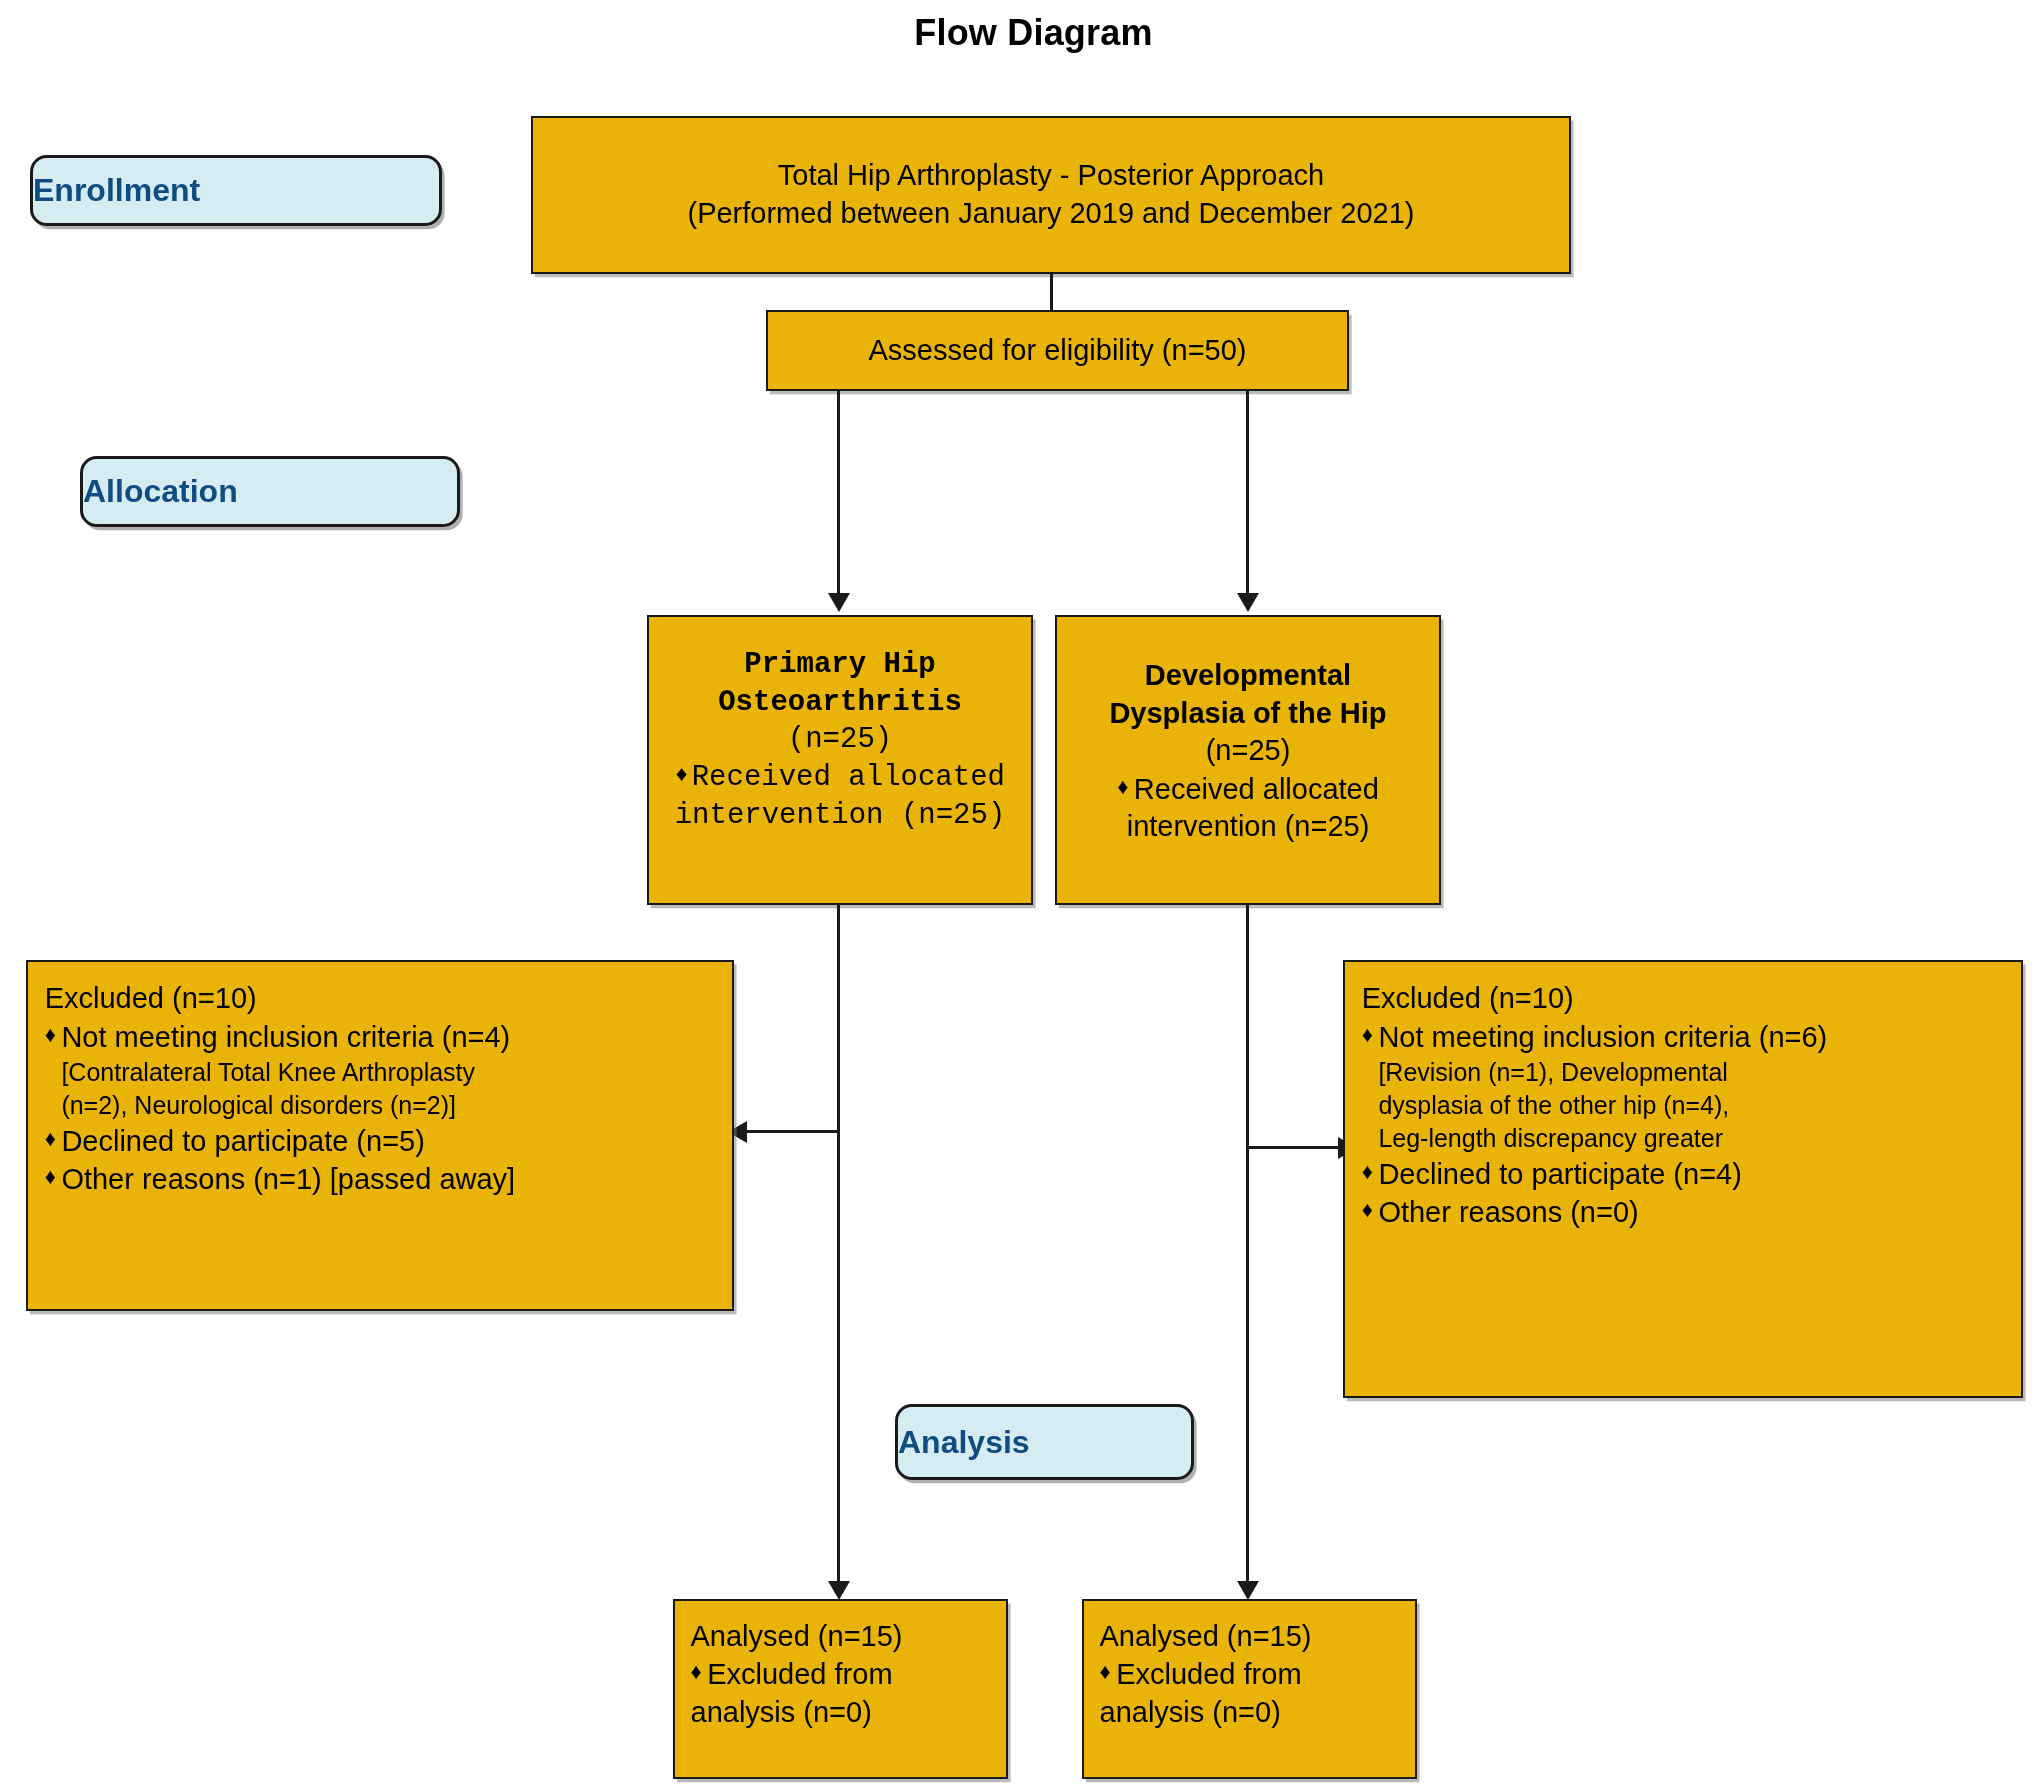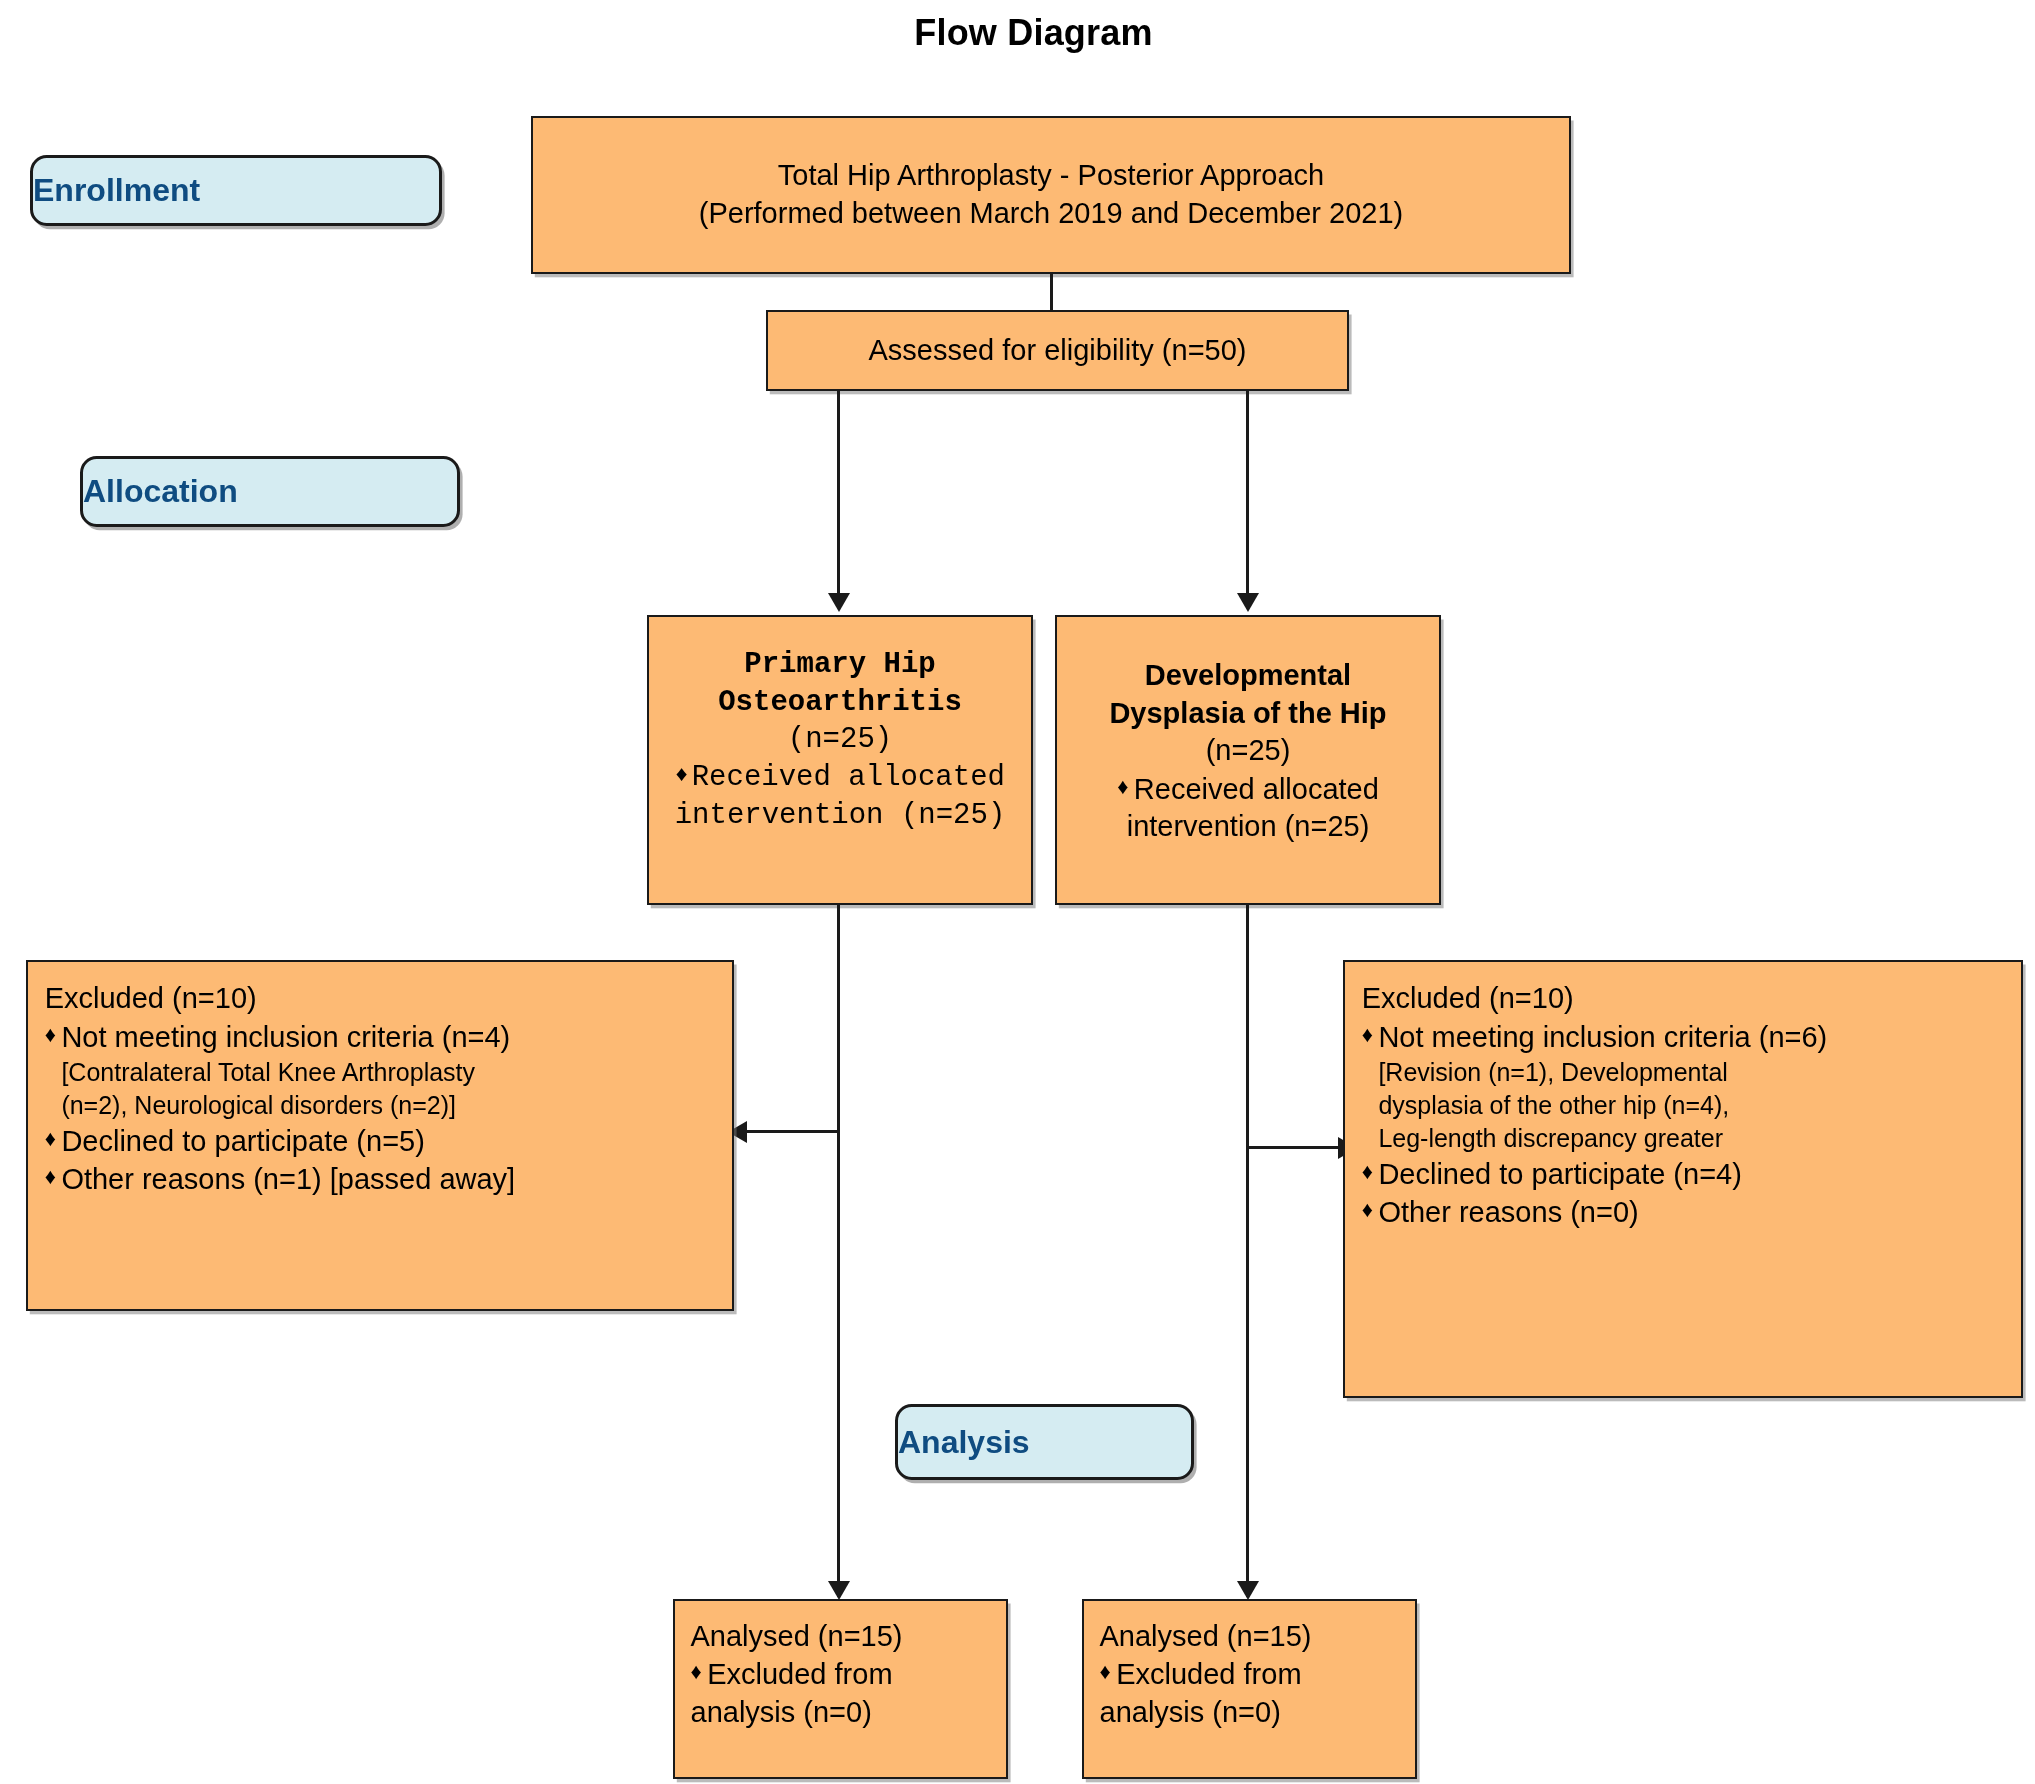--- a/index.html
+++ b/index.html
@@ -43,21 +43,21 @@
     justify-content: flex-start;
     color: #0f4c81;
     font-weight: bold;
     font-size: 32px;
     box-sizing: border-box;
   }
 
   
   .box {
     position: absolute;
-    background: #fdba74;
+    background: #eab308;
     border: 2.6px solid #1a1a1a;
     box-sizing: border-box;
     box-shadow: 3.2px 3.9px 0 -0.6px rgba(120,120,120,0.5);
   }
   .box-inner {
     padding: 6.4px 11.6px;
     box-sizing: border-box;
     height: 100%;
   }
   .ctr { text-align: center; }
@@ -130,21 +130,21 @@
 
   <div id="page-title">Flow Diagram</div>
 
   <div class="stage-badge" style="left:30px; top:155px; width:412px; height:71px;">
     <span>Enrollment</span>
   </div>
 
   <div class="box" style="left:531px; top:116px; width:1040px; height:158px;">
     <div class="box-inner ctr" style="display:flex;flex-direction:column;justify-content:center;">
       <div class="line">Total Hip Arthroplasty - Posterior Approach</div>
-      <div class="line">(Performed between March 2019 and December 2021)</div>
+      <div class="line">(Performed between January 2019 and December 2021)</div>
     </div>
   </div>
 
   <div class="vline" style="left:1050px; top:274px; height:39px;"></div>
 
   <div class="box" style="left:766px; top:310px; width:583px; height:81px;">
     <div class="box-inner ctr" style="display:flex;flex-direction:column;justify-content:center;">
       <div class="line">Assessed for eligibility (n=50)</div>
     </div>
   </div>

